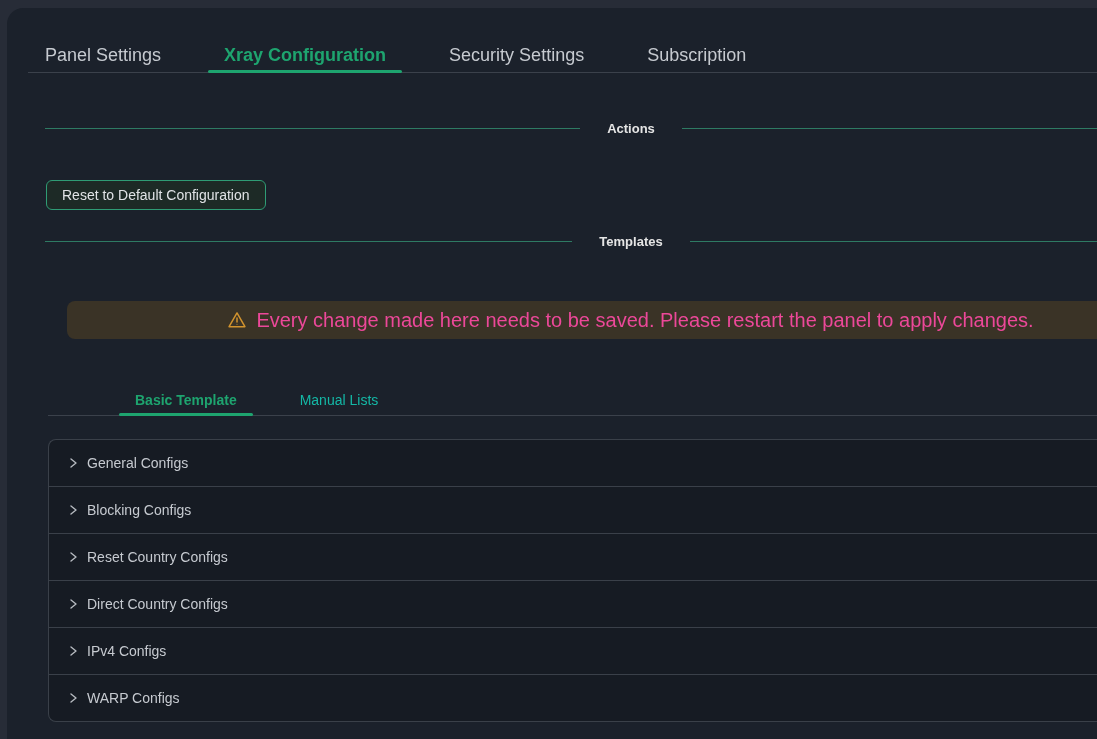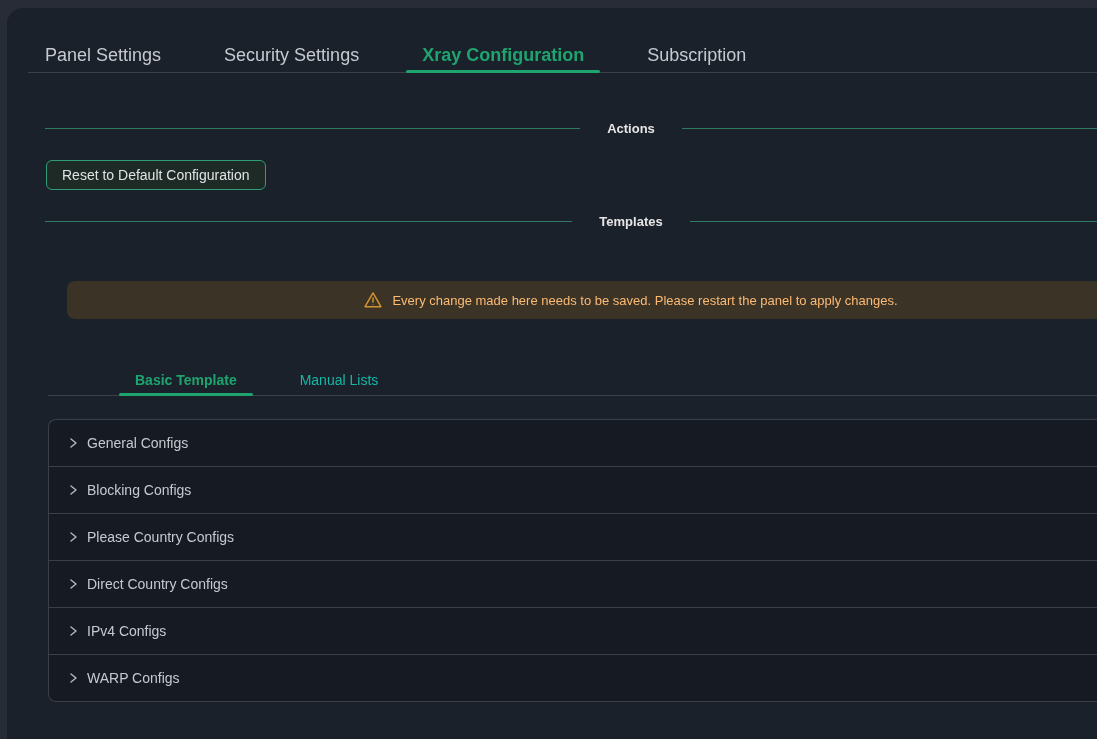--- a/index.html
+++ b/index.html
@@ -67,21 +67,21 @@
     padding: 0 27px;
     font-size: 13px;
     font-weight: 700;
     color: #e5e5e5;
     white-space: nowrap;
   }
   .divider-actions { margin-top: 46px; }
   .divider-templates { margin-top: 22px; }
   
   .reset-btn {
-    margin-top: 23px;
+    margin-top: 43px;
     margin-left: 1px;
     height: 30px;
     padding: 0 15px;
     display: inline-flex;
     align-items: center;
     background: #1d2a26;
     border: 1px solid #2f9c75;
     border-radius: 6px;
     color: #e0e3e6;
     font-size: 14px;
@@ -94,22 +94,22 @@
     margin: 51px 23px 0 22px;
     height: 38px;
     background: #3a3326;
     border-radius: 8px;
     display: flex;
     align-items: center;
     justify-content: center;
     gap: 9px;
   }
   .warning-banner .warn-text {
-    color: #fdba74;
-    font-size: 13px;
+    color: #ec4899;
+    font-size: 20px;
     white-space: nowrap;
   }
   .warn-icon { display: inline-flex; }
   
   .subtabbar {
     display: flex;
     gap: 63px;
     height: 30px;
     align-items: center;
     margin-top: 46px;
@@ -168,22 +168,22 @@
   }
 </style>
 </head>
 <body>
 
 <div class="card">
 
   
   <div class="tabbar">
     <div class="tab">Panel Settings</div>
+    <div class="tab active">Xray Configuration</div>
     <div class="tab">Security Settings</div>
-    <div class="tab active">Xray Configuration</div>
     <div class="tab">Subscription</div>
   </div>
 
   
   <div class="divider divider-actions">
     <span class="line"></span>
     <span class="heading">Actions</span>
     <span class="line"></span>
   </div>
 
@@ -235,21 +235,21 @@
       </span>
       <span class="acc-label">Blocking Configs</span>
     </div>
 
     <div class="acc-item">
       <span class="acc-chevron">
         <svg width="12" height="12" viewBox="0 0 12 12" fill="none" stroke="currentColor" stroke-width="1.4" stroke-linecap="round" stroke-linejoin="round">
           <polyline points="4,2 9,6 4,10"></polyline>
         </svg>
       </span>
-      <span class="acc-label">Please Country Configs</span>
+      <span class="acc-label">Reset Country Configs</span>
     </div>
 
     <div class="acc-item">
       <span class="acc-chevron">
         <svg width="12" height="12" viewBox="0 0 12 12" fill="none" stroke="currentColor" stroke-width="1.4" stroke-linecap="round" stroke-linejoin="round">
           <polyline points="4,2 9,6 4,10"></polyline>
         </svg>
       </span>
       <span class="acc-label">Direct Country Configs</span>
     </div>

